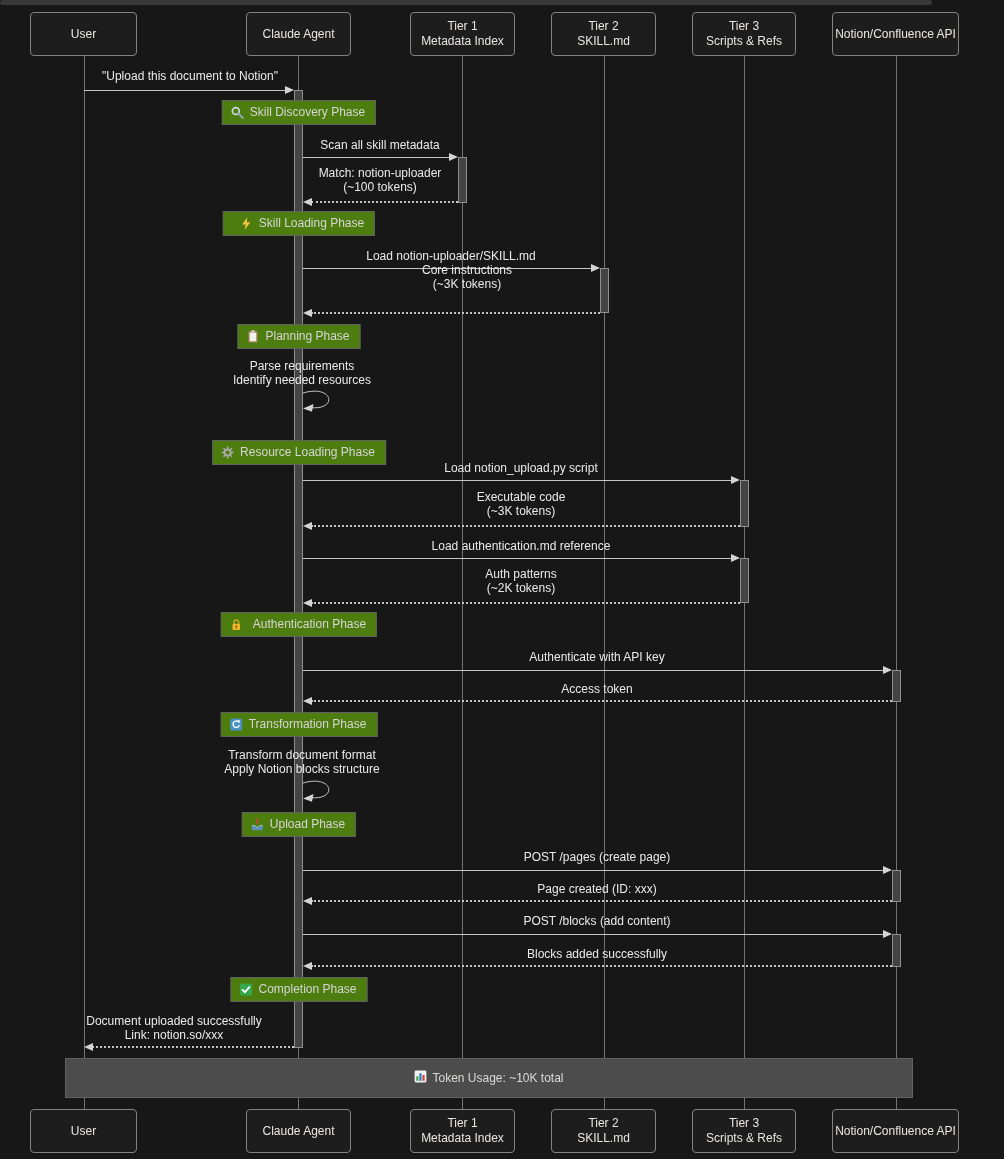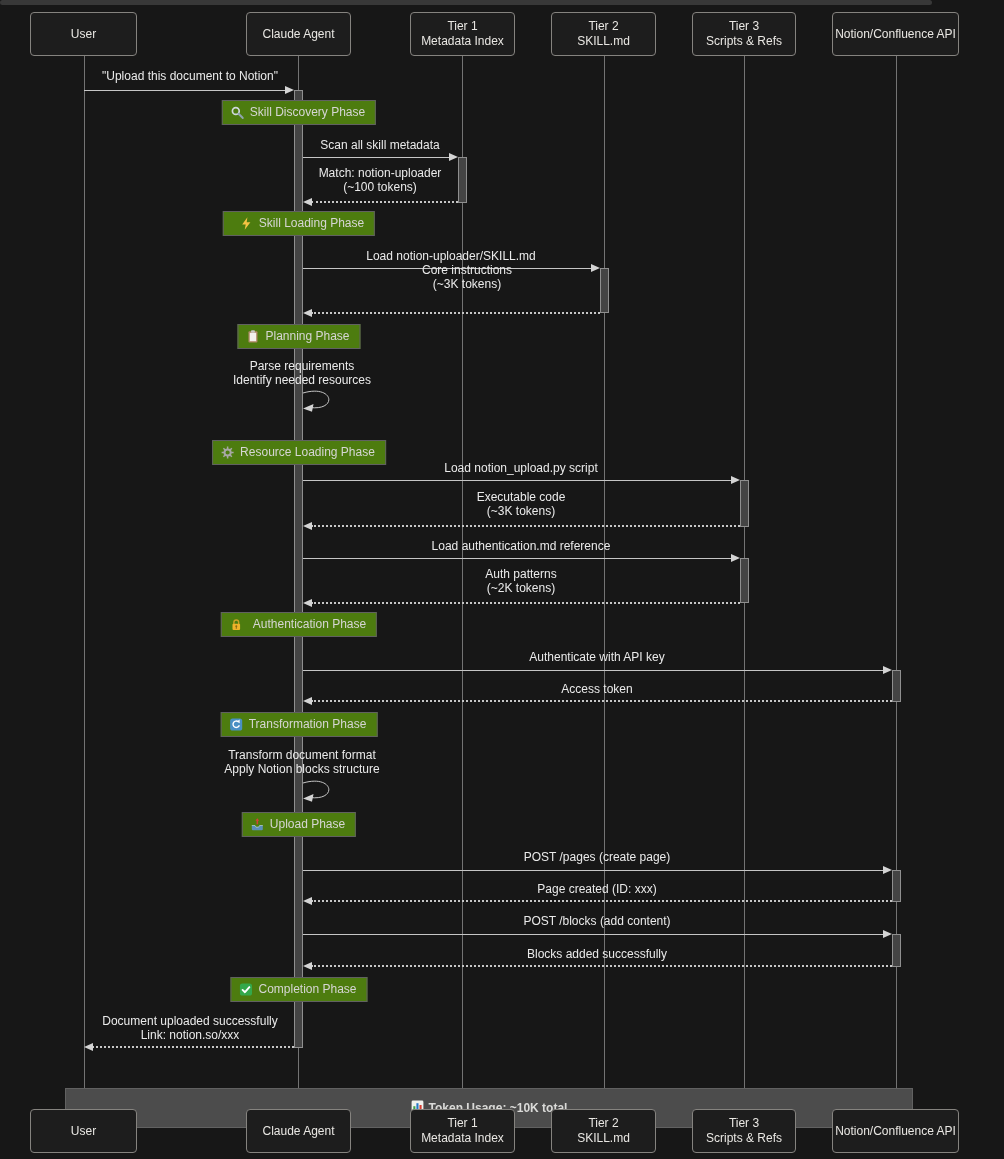--- a/index.html
+++ b/index.html
@@ -220,27 +220,27 @@
     <div class="arrow-left" style="left: 303px; top: 962px;"></div>
     <div class="phase-note" style="left: 299px; top: 977px;">
       <span>
         <svg width="13" height="13" viewBox="0 0 13 13">
           <rect x="0.4" y="0.4" width="12.2" height="12.2" rx="2.6" fill="#34a84b"></rect>
           <polyline points="3.1,6.9 5.5,9.2 9.9,4.1" fill="none" stroke="#ffffff" stroke-width="1.9" stroke-linecap="round" stroke-linejoin="round"></polyline>
         </svg>
       </span>
       <span>Completion Phase</span>
     </div>
-    <div class="msg-label" style="left: 190px; top: 1015px;">
+    <div class="msg-label" style="left: 174px; top: 1015px;">
       <div>Document uploaded successfully</div>
       <div>Link: notion.so/xxx</div>
     </div>
     <div class="msg-line dashed" style="left: 92px; top: 1046px; width: 202px;"></div>
     <div class="arrow-left" style="left: 84px; top: 1043px;"></div>
-    <div class="footer-note" style="left: 65px; top: 1088px; width: 848px; height: 40px; font-weight: bold;">
+    <div class="footer-note" style="left: 65px; top: 1058px; width: 848px; height: 40px;">
       <div class="footer-line">
         <span><svg width="13" height="13" viewBox="0 0 13 13">
             <rect x="0.6" y="0.6" width="11.8" height="11.8" rx="1.4" fill="#f1f1ed"></rect>
             <rect x="2.3" y="6.2" width="2.1" height="4.6" fill="#3fa34d"></rect>
             <rect x="5.4" y="3.2" width="2.1" height="7.6" fill="#2577c8"></rect>
             <rect x="8.5" y="5" width="2.1" height="5.8" fill="#d63b2f"></rect>
           </svg></span>
         <span>Token Usage: ~10K total</span>
       </div>
     </div>

